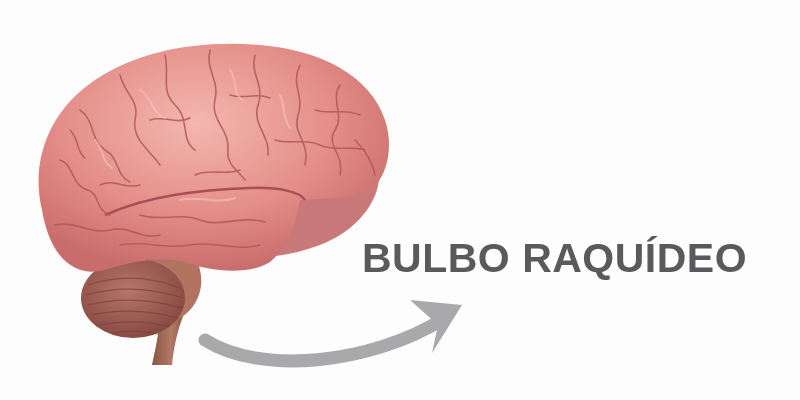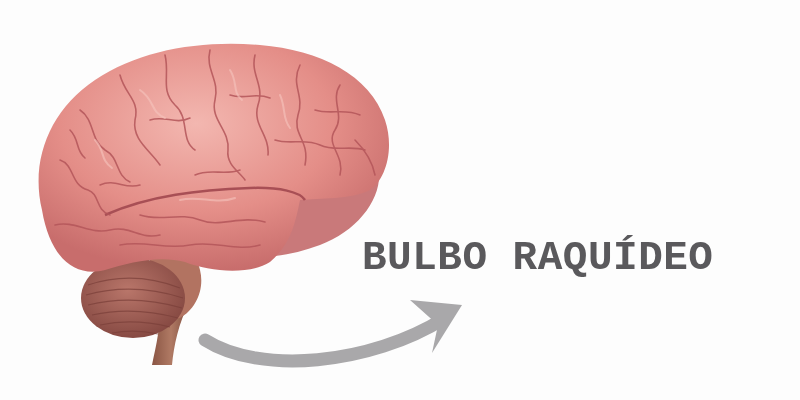--- a/index.html
+++ b/index.html
@@ -1,18 +1,18 @@
 <!DOCTYPE html>
 <html><head>
 <meta charset="utf-8">
 <style>
   html, body { margin:0; padding:0; }
   body { width:800px; height:400px; background:#fdfdfd; position:relative; overflow:hidden; font-family:"Liberation Sans", sans-serif; }
   .stage { position:absolute; left:0; top:0; width:800px; height:400px; }
-  .label { position:absolute; left:362px; top:235px; font-size:41px; font-weight:bold; color:#5a595c; letter-spacing:0.5px; white-space:nowrap; font-family:Liberation Mono, monospace; }
+  .label { position:absolute; left:362px; top:235px; font-size:41px; font-weight:bold; color:#5a595c; letter-spacing:0.5px; white-space:nowrap; font-family:Liberation Sans, sans-serif; }
   svg { position:absolute; left:0; top:0; }
 </style>
 </head>
 <body>
 
 <div class="stage">
   <svg width="800" height="400" viewBox="0 0 800 400">
     <defs>
       <radialGradient id="cortexGrad" cx="45%" cy="35%" r="65%">
         <stop offset="0%" stop-color="#f3b7b0"></stop>

